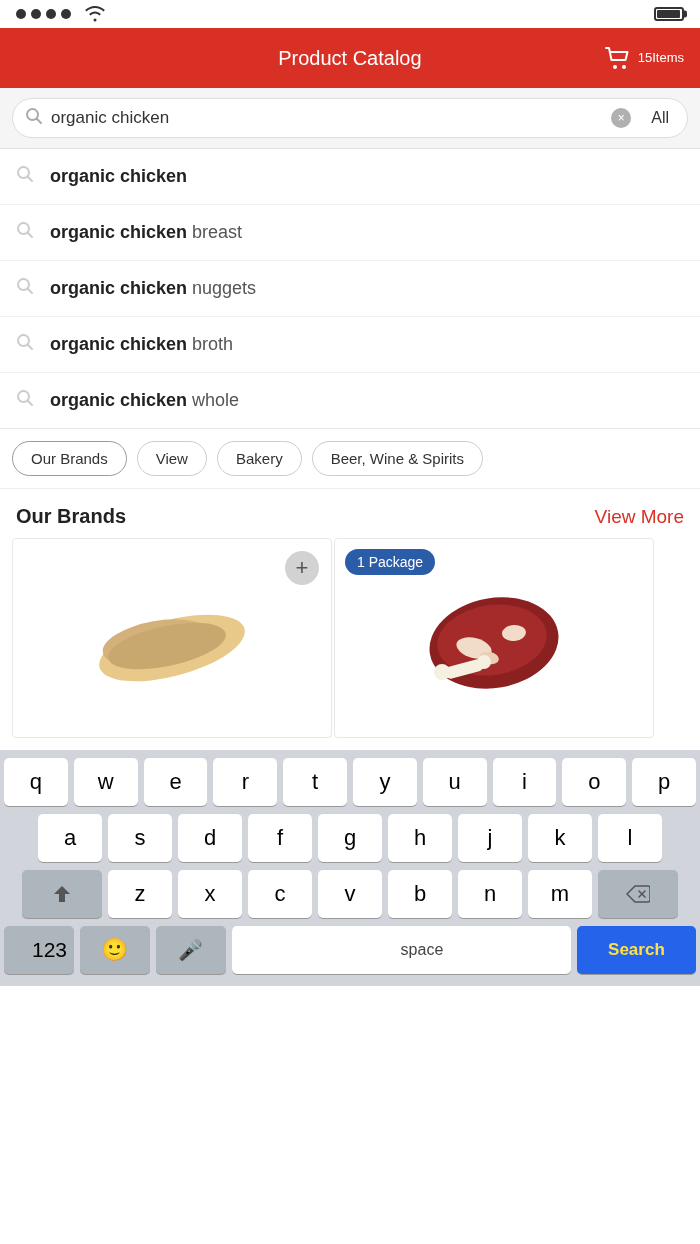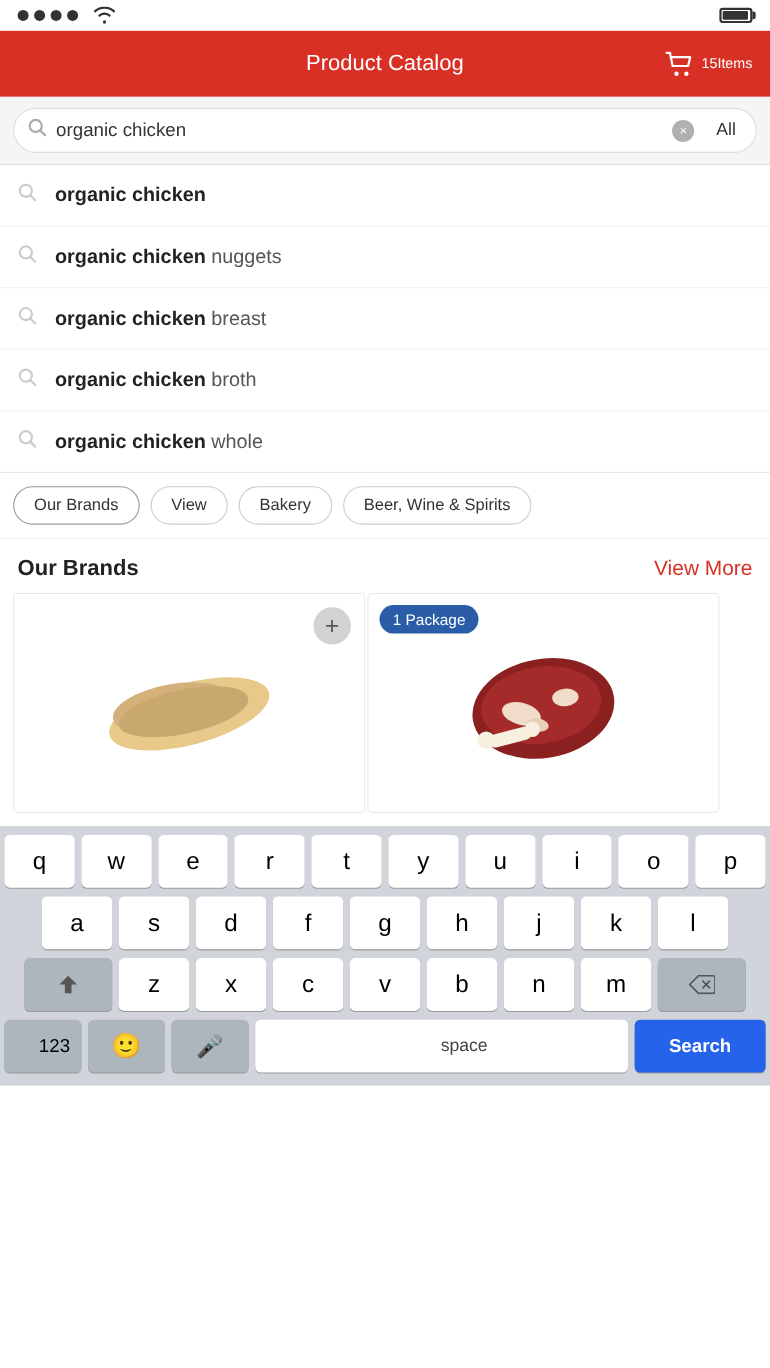--- a/index.html
+++ b/index.html
@@ -279,21 +279,21 @@
     }
     .key.space-key {
       flex: 5;
       max-width: 340px;
       font-size: 16px;
       color: #444;
       padding-left: 41px;
     }
     .key.search-key {
       background: #2563eb;
-      color: #ffffff;
+      color: #fde047;
       font-size: 18px;
       font-weight: 500;
       flex: 2;
       max-width: 120px;
     }
     .key.num-key {
       flex: 1.2;
       max-width: 70px;
     }
     .key.emoji-key, .key.mic-key {
@@ -385,30 +385,30 @@
     </span>
     <span class="suggestion-text"><strong>organic chicken</strong></span>
   </div>
   <div class="suggestion-item">
     <span class="suggestion-search-icon">
       <svg width="18" height="18" viewBox="0 0 18 18" fill="none">
           <circle cx="7.5" cy="7.5" r="5.5" stroke="#ccc" stroke-width="2"></circle>
           <line x1="11.5" y1="11.5" x2="16" y2="16" stroke="#ccc" stroke-width="2" stroke-linecap="round"></line>
         </svg>
     </span>
-    <span class="suggestion-text"><strong>organic chicken</strong> nuggets</span>
+    <span class="suggestion-text"><strong>organic chicken</strong> breast</span>
   </div>
   <div class="suggestion-item">
     <span class="suggestion-search-icon">
       <svg width="18" height="18" viewBox="0 0 18 18" fill="none">
           <circle cx="7.5" cy="7.5" r="5.5" stroke="#ccc" stroke-width="2"></circle>
           <line x1="11.5" y1="11.5" x2="16" y2="16" stroke="#ccc" stroke-width="2" stroke-linecap="round"></line>
         </svg>
     </span>
-    <span class="suggestion-text"><strong>organic chicken</strong> breast</span>
+    <span class="suggestion-text"><strong>organic chicken</strong> nuggets</span>
   </div>
   <div class="suggestion-item">
     <span class="suggestion-search-icon">
       <svg width="18" height="18" viewBox="0 0 18 18" fill="none">
           <circle cx="7.5" cy="7.5" r="5.5" stroke="#ccc" stroke-width="2"></circle>
           <line x1="11.5" y1="11.5" x2="16" y2="16" stroke="#ccc" stroke-width="2" stroke-linecap="round"></line>
         </svg>
     </span>
     <span class="suggestion-text"><strong>organic chicken</strong> broth</span>
   </div>
@@ -509,19 +509,19 @@
     <div class="key special delete-key">
       <svg width="24" height="18" viewBox="0 0 24 18" fill="none">
         <path d="M9 1H22a2 2 0 0 1 2 2v12a2 2 0 0 1-2 2H9L1 9z" stroke="#555" stroke-width="1.5"></path>
         <line x1="13" y1="6" x2="19" y2="12" stroke="#555" stroke-width="1.5" stroke-linecap="round"></line>
         <line x1="19" y1="6" x2="13" y2="12" stroke="#555" stroke-width="1.5" stroke-linecap="round"></line>
       </svg>
     </div>
   </div>
 
   <div class="key-row">
-    <div class="key special num-key" style="font-size:17px;padding-left:21px;">123</div>
+    <div class="key special num-key" style="font-size:21px;padding-left:21px;">123</div>
     <div class="key emoji-key" style="font-size:22px;">🙂</div>
     <div class="key mic-key" style="font-size:20px;">🎤</div>
     <div class="key space-key" style="font-size:16px; color:#444;">space</div>
     <div class="key search-key" style="font-size:17px; font-weight:600;">Search</div>
   </div>
 </div>
 
 </body></html>

